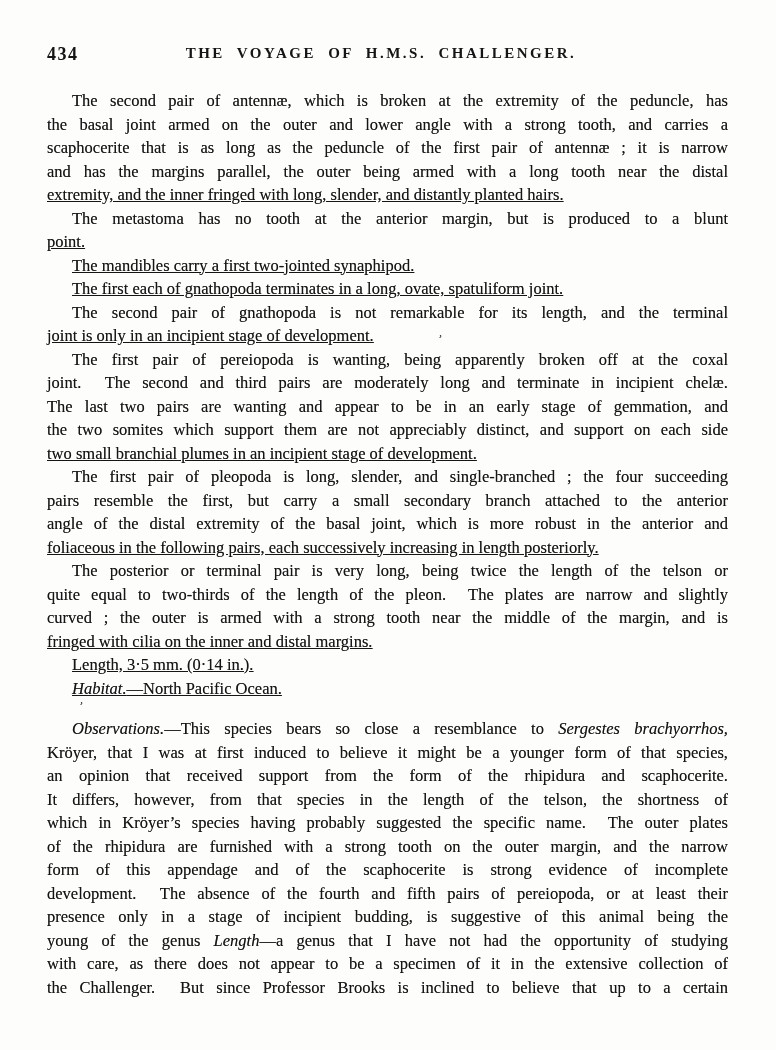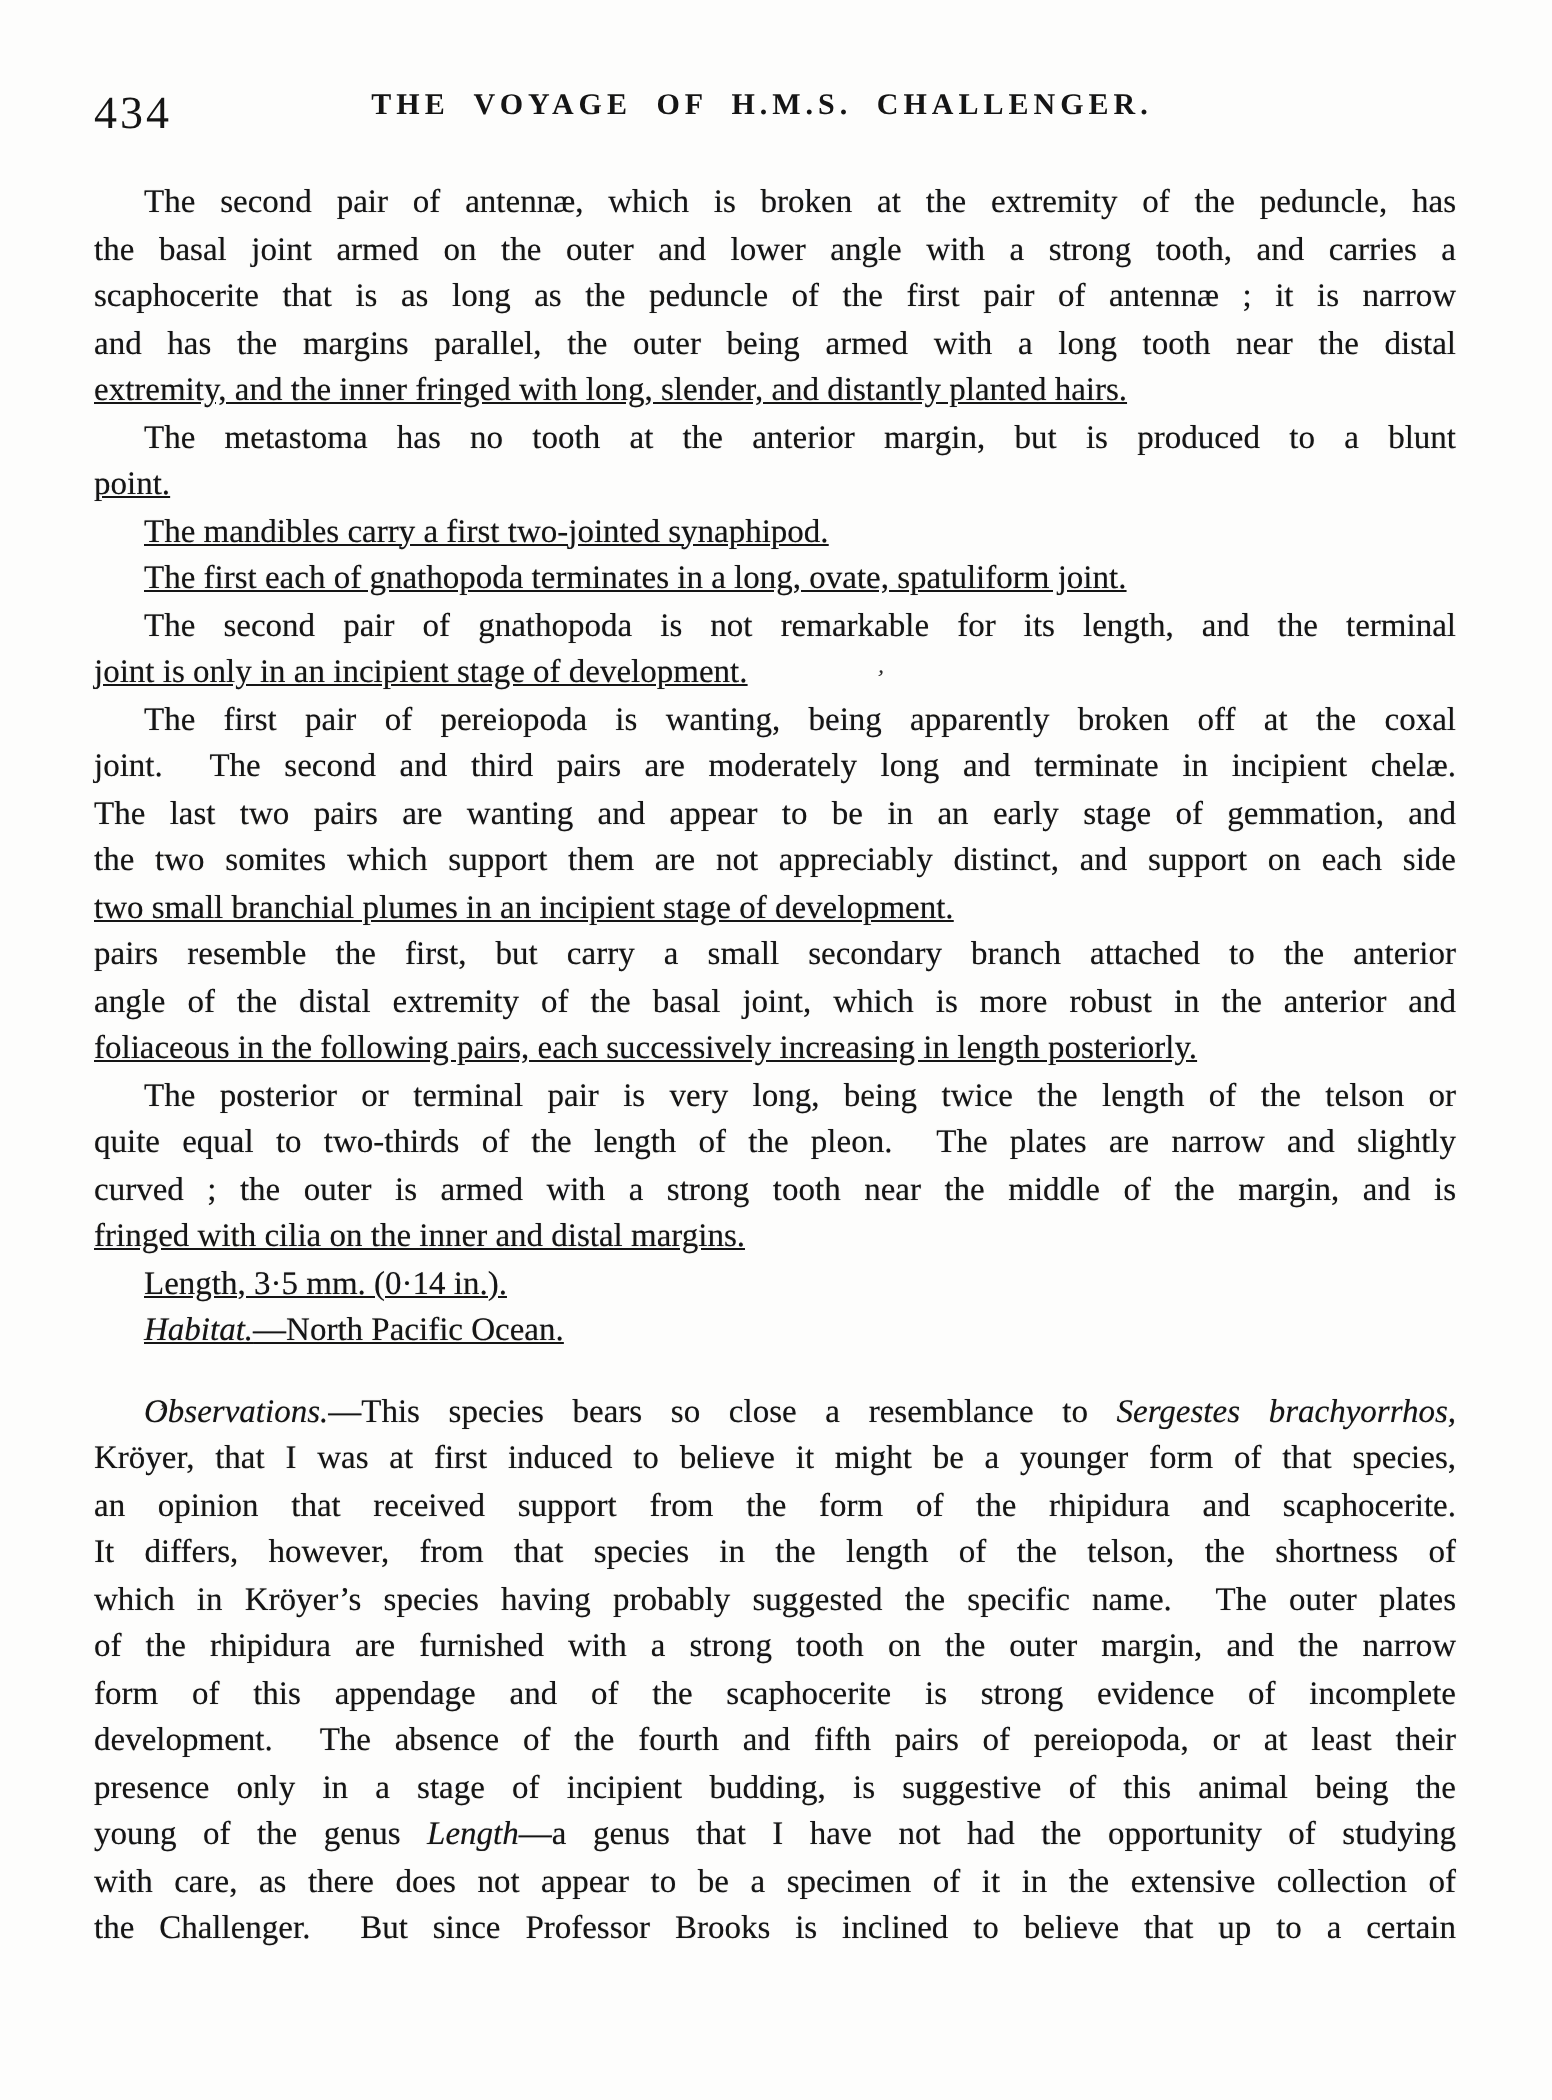--- a/index.html
+++ b/index.html
@@ -20,22 +20,22 @@
     position: absolute;
     top: 44px;
     left: 0;
     width: 776px;
     height: 22px;
   }
   .pageno {
     position: absolute;
     left: 47px;
     top: 0;
-    font-size: 23px;
-    font-weight: normal;
+    font-size: 18px;
+    font-weight: bold;
     letter-spacing: 1.5px;
   }
   .running-title {
     position: absolute;
     left: 0;
     right: 14px;
     top: 1px;
     text-align: center;
     font-size: 15px;
     font-weight: bold;
@@ -100,20 +100,21 @@
         <div class="line last"><span>joint is only in an incipient stage of development.</span></div>
       </div>
       <div class="para">
         <div class="line indent"><span>The first pair of pereiopoda is wanting, being apparently broken off at the coxal</span></div>
         <div class="line"><span>joint.&nbsp; The second and third pairs are moderately long and terminate in incipient chelæ.</span></div>
         <div class="line"><span>The last two pairs are wanting and appear to be in an early stage of gemmation, and</span></div>
         <div class="line"><span>the two somites which support them are not appreciably distinct, and support on each side</span></div>
         <div class="line last"><span>two small branchial plumes in an incipient stage of development.</span></div>
       </div>
       <div class="para">
+        <div class="line indent"><span>The first pair of pleopoda is long, slender, and single-branched ; the four succeeding</span></div>
         <div class="line"><span>pairs resemble the first, but carry a small secondary branch attached to the anterior</span></div>
         <div class="line"><span>angle of the distal extremity of the basal joint, which is more robust in the anterior and</span></div>
         <div class="line last"><span>foliaceous in the following pairs, each successively increasing in length posteriorly.</span></div>
       </div>
       <div class="para">
         <div class="line indent"><span>The posterior or terminal pair is very long, being twice the length of the telson or</span></div>
         <div class="line"><span>quite equal to two-thirds of the length of the pleon.&nbsp; The plates are narrow and slightly</span></div>
         <div class="line"><span>curved ; the outer is armed with a strong tooth near the middle of the margin, and is</span></div>
         <div class="line last"><span>fringed with cilia on the inner and distal margins.</span></div>
       </div>

